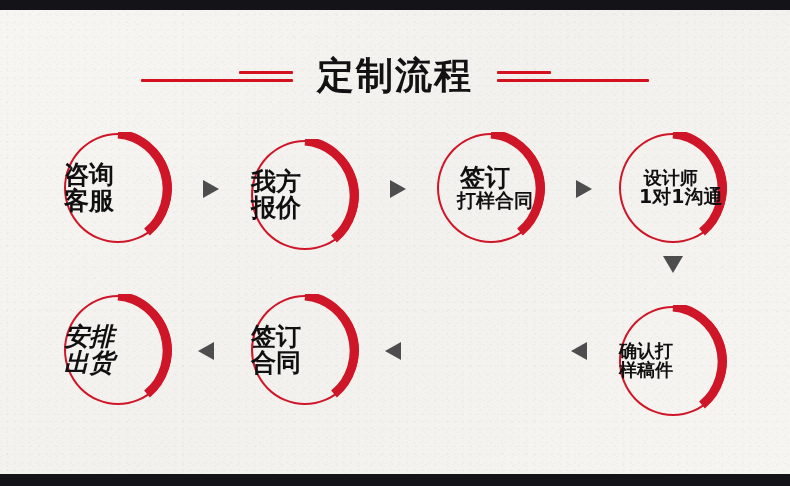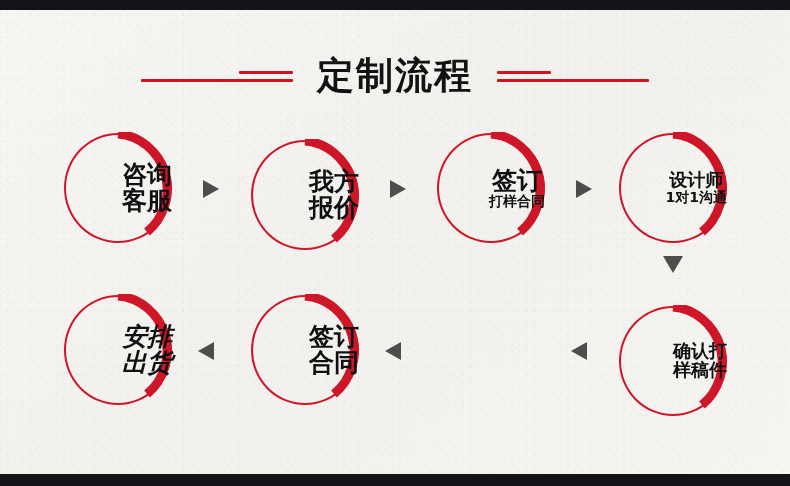--- a/index.html
+++ b/index.html
@@ -40,41 +40,41 @@
     white-space:nowrap;line-height:1;
   }
 
   
   .row{position:absolute;left:0;width:790px;height:118px;display:flex;align-items:center;}
   .row-top{top:133px;}
   .row-bottom{top:295px;}
 
   .node{
     position:absolute;width:108px;height:110px;
-    display:flex;align-items:center;justify-content:flex-end;
+    display:flex;align-items:center;justify-content:flex-start;
   }
   .ring{
     position:absolute;inset:0;
     border-radius:50%;
     border:2.5px solid #cf1628;
     box-sizing:border-box;
   }
   .arc{
     position:absolute;left:-1px;top:-1px;width:110px;height:112px;
     pointer-events:none;
   }
   .label{
     position:relative;z-index:3;
     text-align:center;color:#101010;font-weight:700;
     line-height:1.05;letter-spacing:0px;
   }
   .label .ln{display:block;white-space:nowrap;}
   .ln.big{font-size:25px;}
   .ln.small{font-size:18px;}
-  .ln.tiny{font-size:14px;}
+  .ln.tiny{font-size:19px;margin-left:20px;}
 
   
   .arrow{position:absolute;width:0;height:0;z-index:5;}
   .arrow-right{
     border-top:9px solid transparent;border-bottom:9px solid transparent;
     border-left:16px solid #4d4d4d;
   }
   .arrow-left{
     border-top:9px solid transparent;border-bottom:9px solid transparent;
     border-right:16px solid #4d4d4d;

